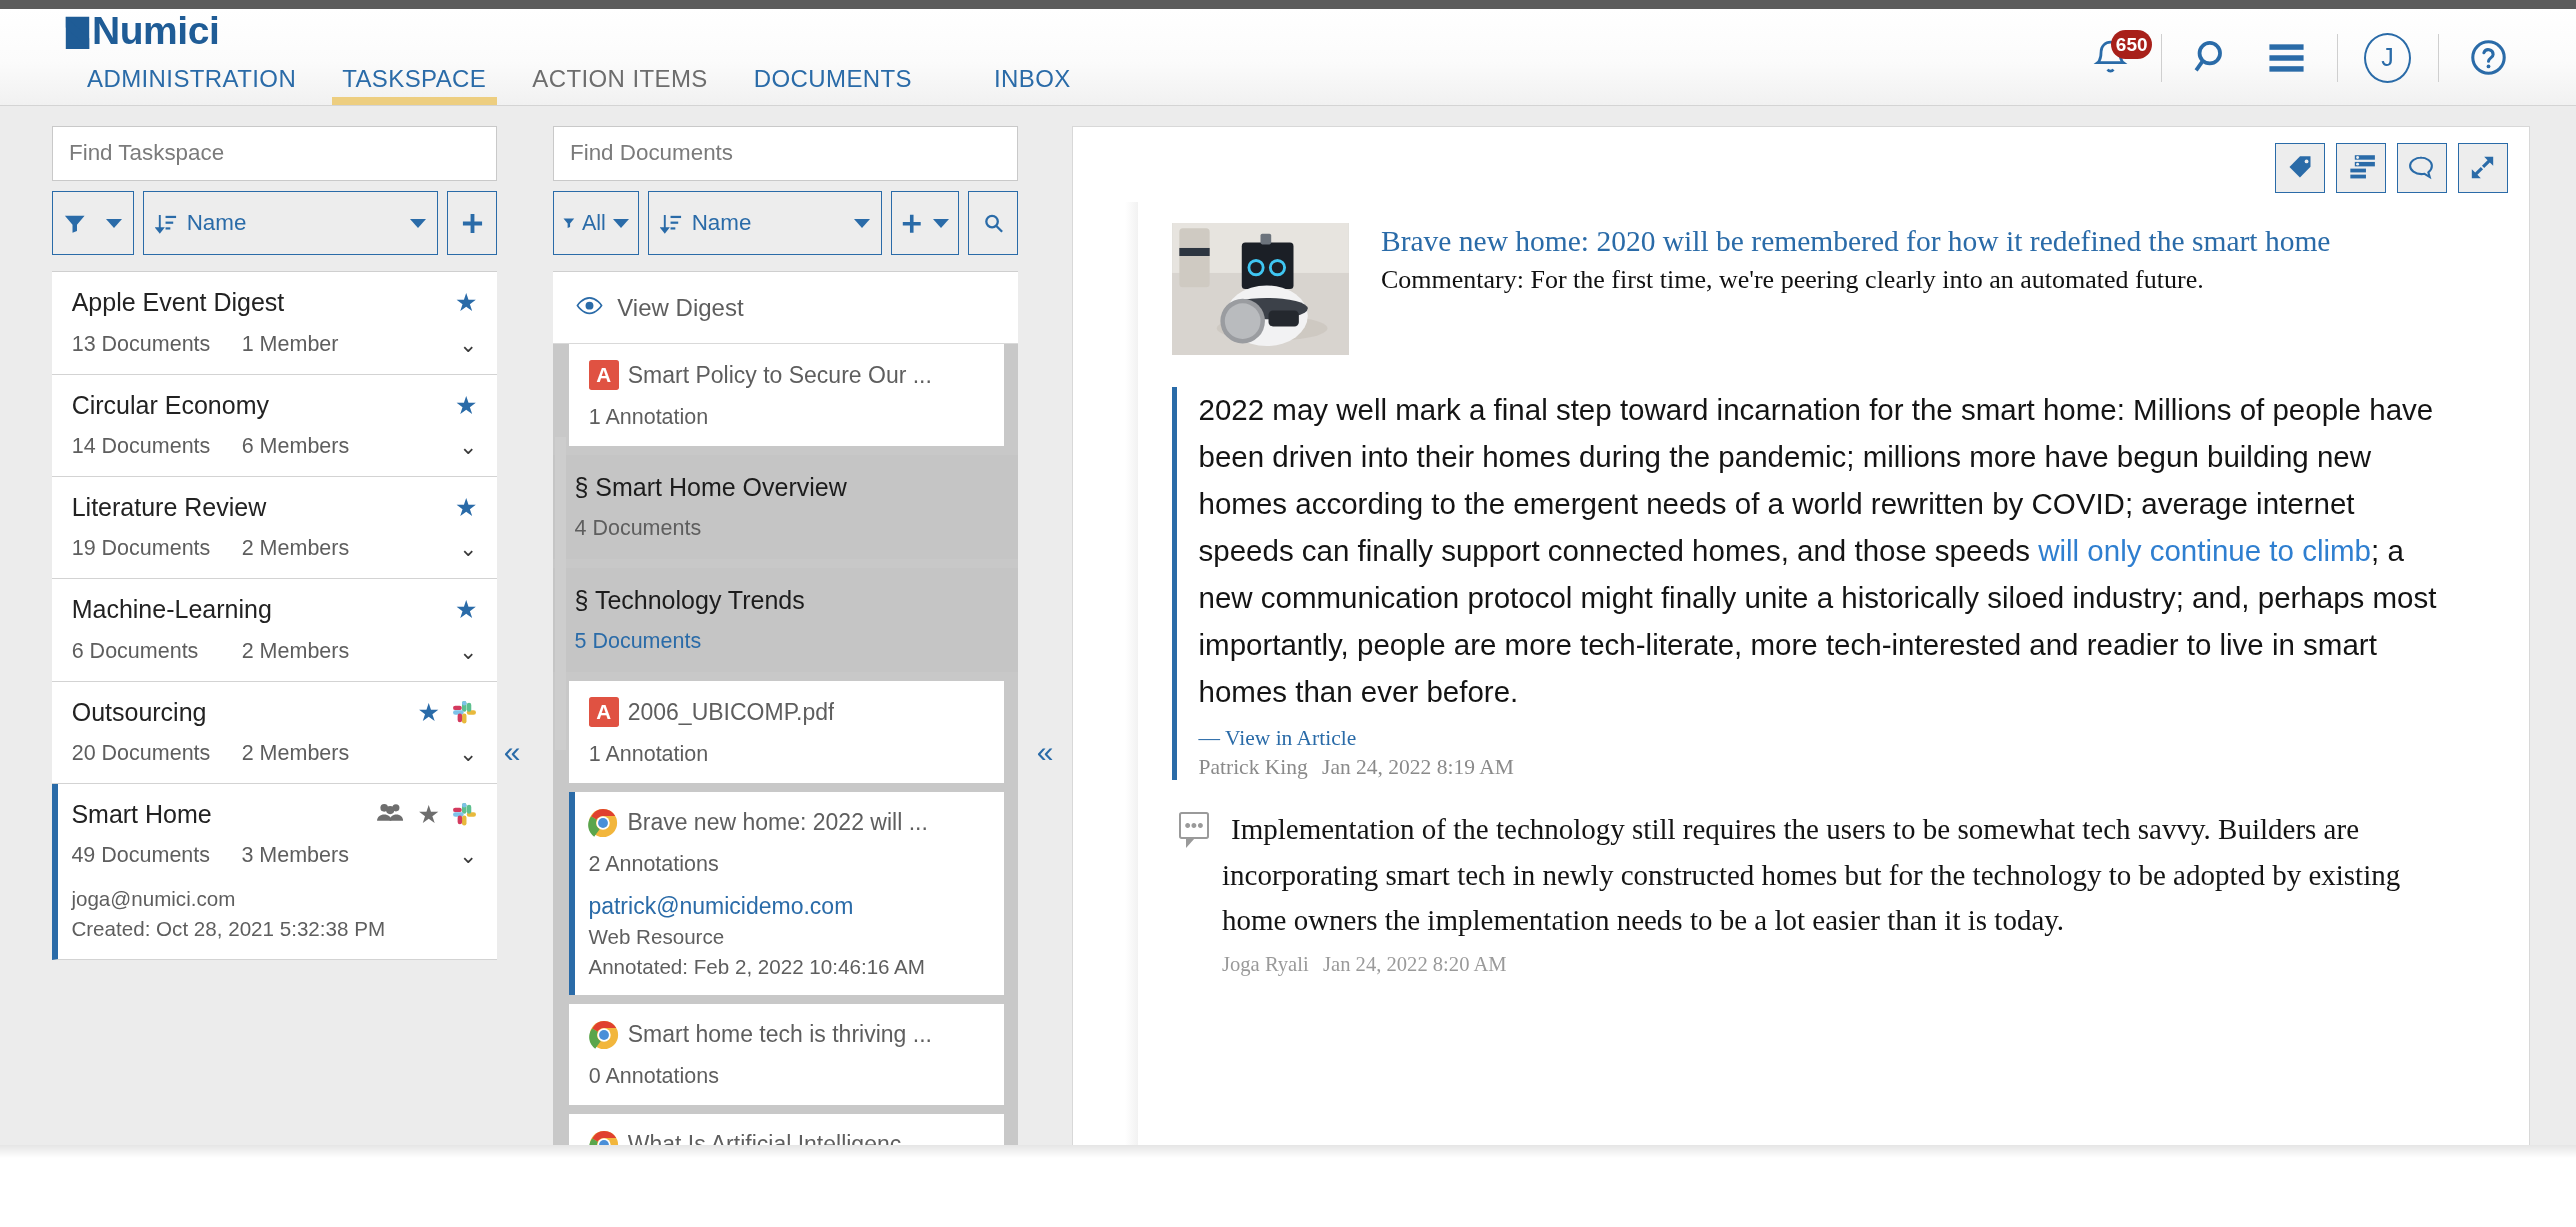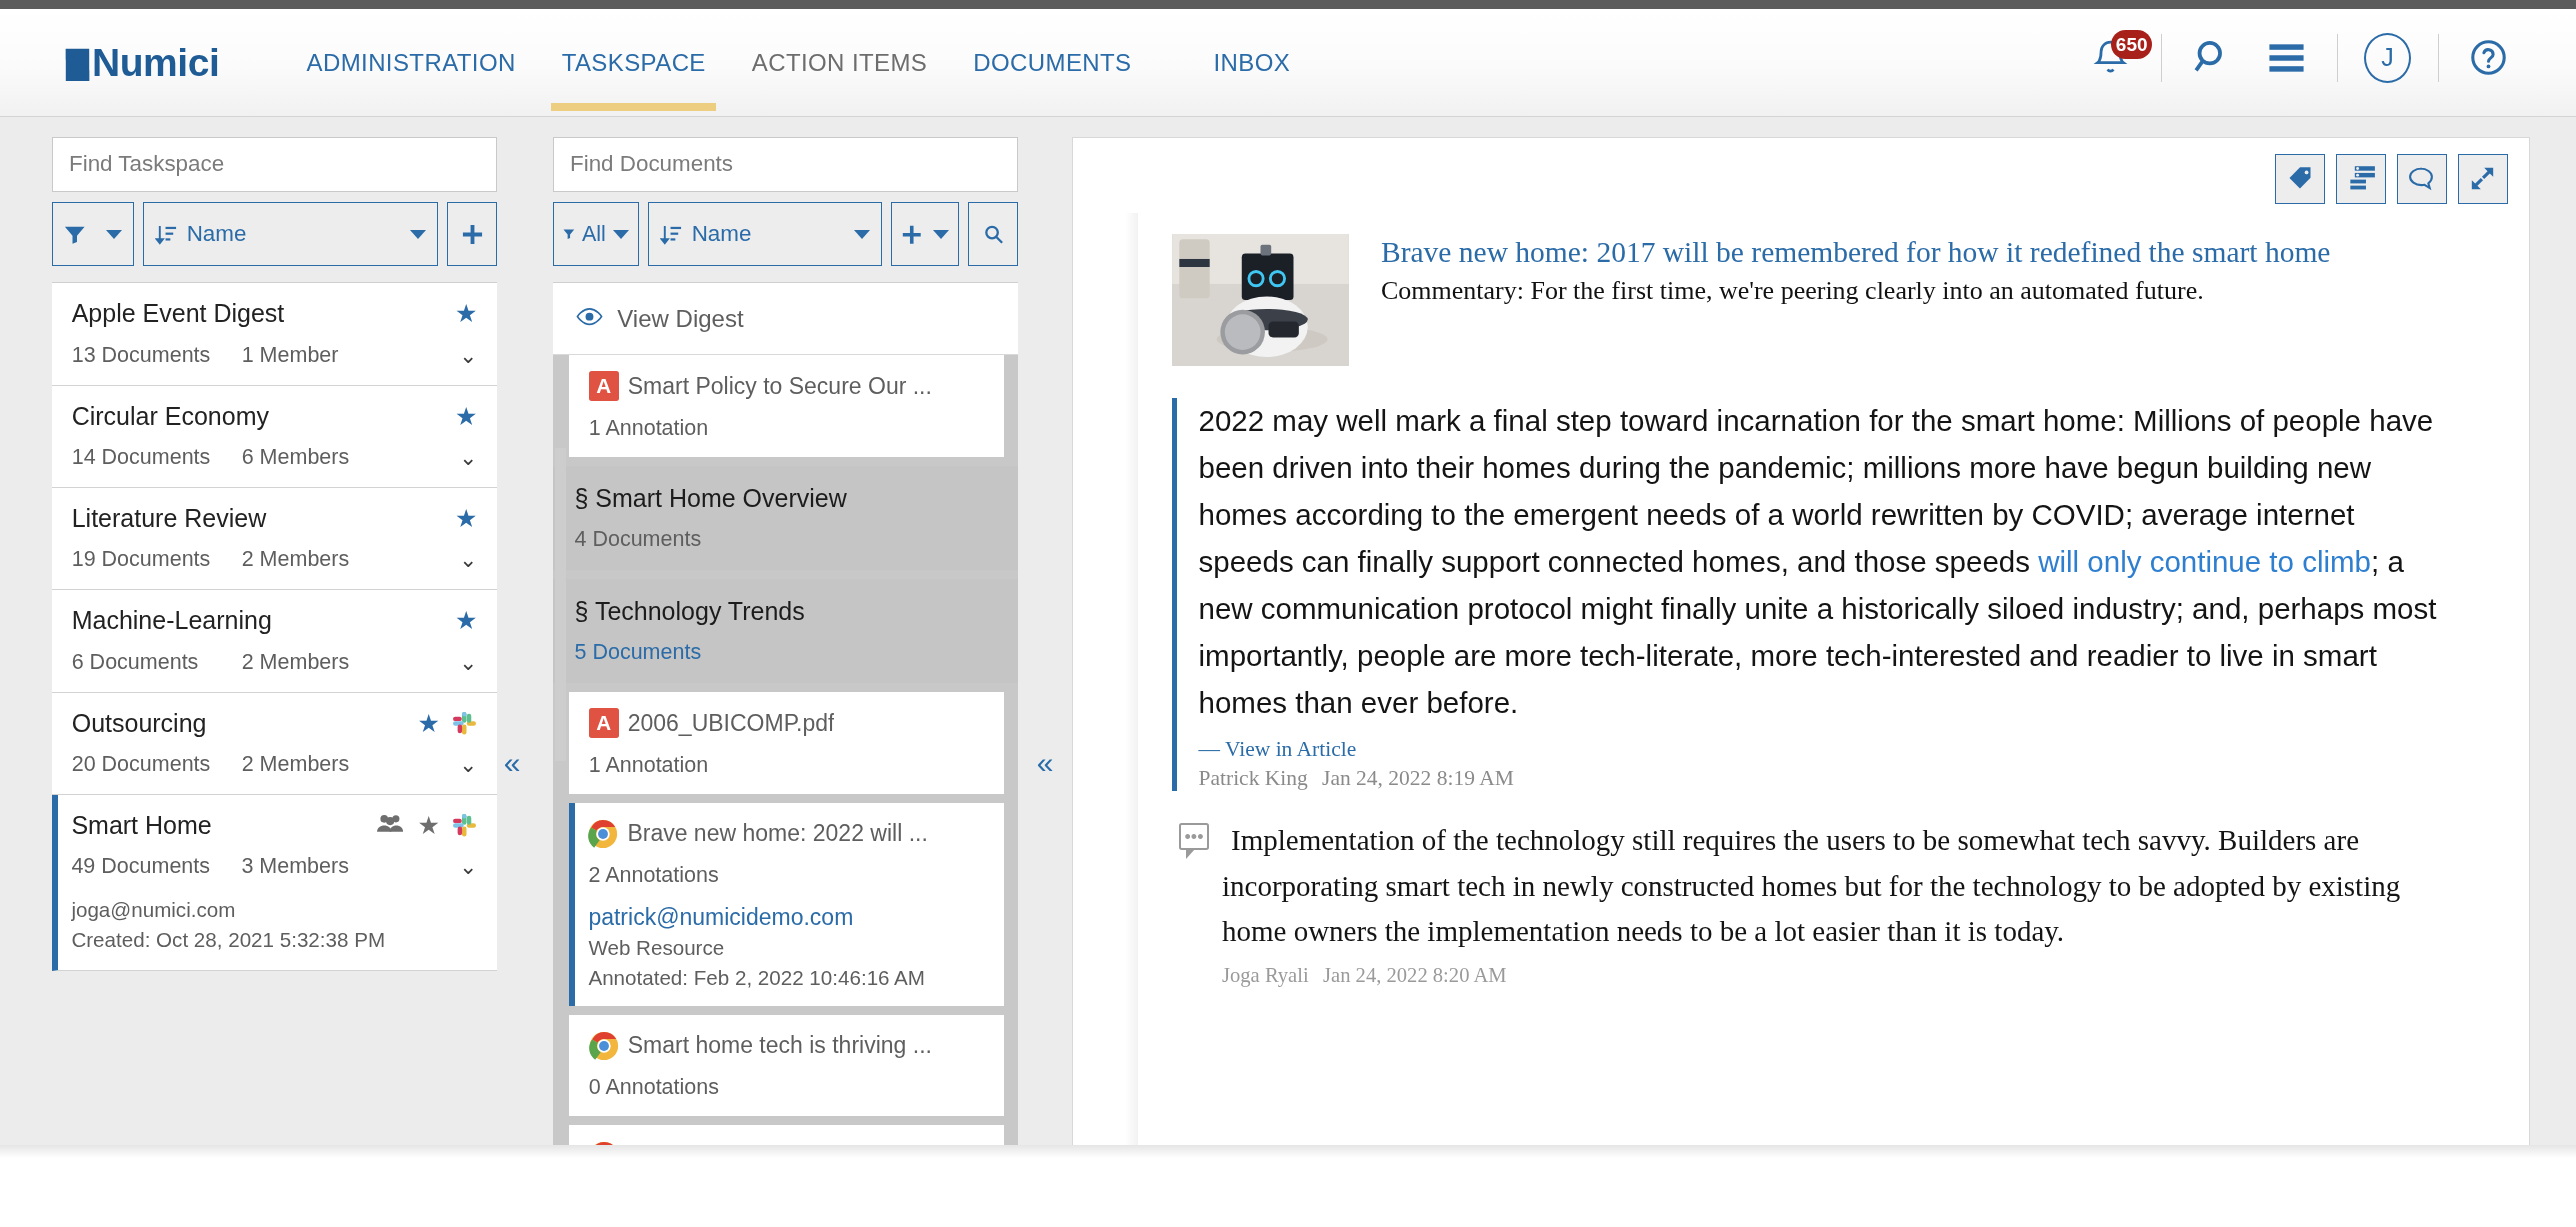--- a/index.html
+++ b/index.html
@@ -15,24 +15,24 @@
     position: absolute; top: 0; left: 0; width: 2576px; height: 9px;
     background: #5c5c5c;
   }
   .app {
     position: absolute; top: 9px; left: 0; width: 2576px; height: 1218px;
     background: #ececec;
   }
 
   
   .header {
-    position: relative; height: 108px; width: 2576px;
+    position: relative; height: 97px; width: 2576px;
     background: linear-gradient(to bottom,#ffffff 0%,#fbfbfb 55%,#f1f1f1 100%);
     border-bottom: 0.9px solid #d4d4d4;
-    display: flex; align-items: center;
+    display: flex; align-items: flex-start; flex-direction: column;
   }
   .logo {
     margin-left: 64px;
     font-size: 39px; font-weight: bold; color: #1f5c96;
     letter-spacing: -0.4px;
     display: flex; align-items: center;
   }
   .logo-n {
     display:inline-block; width: 27px; height: 36px; position: relative;
     margin-right: 0.9px;
@@ -679,21 +679,21 @@
               <circle cx="118" cy="50" r="8" fill="none" stroke="#3fc6f2" stroke-width="3.2"></circle>
               <rect x="99" y="12" width="12" height="12" rx="2" fill="#6c737c"></rect>
               <ellipse cx="106" cy="104" rx="46" ry="34" fill="#f2f2f3"></ellipse>
               <ellipse cx="106" cy="96" rx="46" ry="12" fill="#3c4149"></ellipse>
               <circle cx="79" cy="110" r="25" fill="#9a9ca0"></circle>
               <circle cx="79" cy="110" r="20" fill="#b9bbbe"></circle>
               <rect x="108" y="98" width="34" height="18" rx="5" fill="#24282e"></rect>
             </svg>
           </div>
           <div class="art-text">
-            <div class="art-title">Brave new home: 2017 will be remembered for how it redefined the smart home</div>
+            <div class="art-title">Brave new home: 2020 will be remembered for how it redefined the smart home</div>
             <div class="art-sub">Commentary: For the first time, we're peering clearly into an automated future.</div>
           </div>
         </div>
 
         <div class="quote">
           <div class="quote-body"><span>2022 may well mark a final step toward incarnation for the smart home: Millions of people have been driven into their homes during the pandemic; millions more have begun building new homes according to the emergent needs of a world rewritten by COVID; average internet speeds can finally support connected homes, and those speeds </span><span class="lk">will only continue to climb</span><span>; a new communication protocol might finally unite a historically siloed industry; and, perhaps most importantly, people are more tech-literate, more tech-interested and readier to live in smart homes than ever before.</span></div>
           <div class="view-in">— View in Article</div>
           <div class="byline">
             <span class="nm">Patrick King</span><span>Jan 24, 2022 8:19 AM</span>
           </div>

